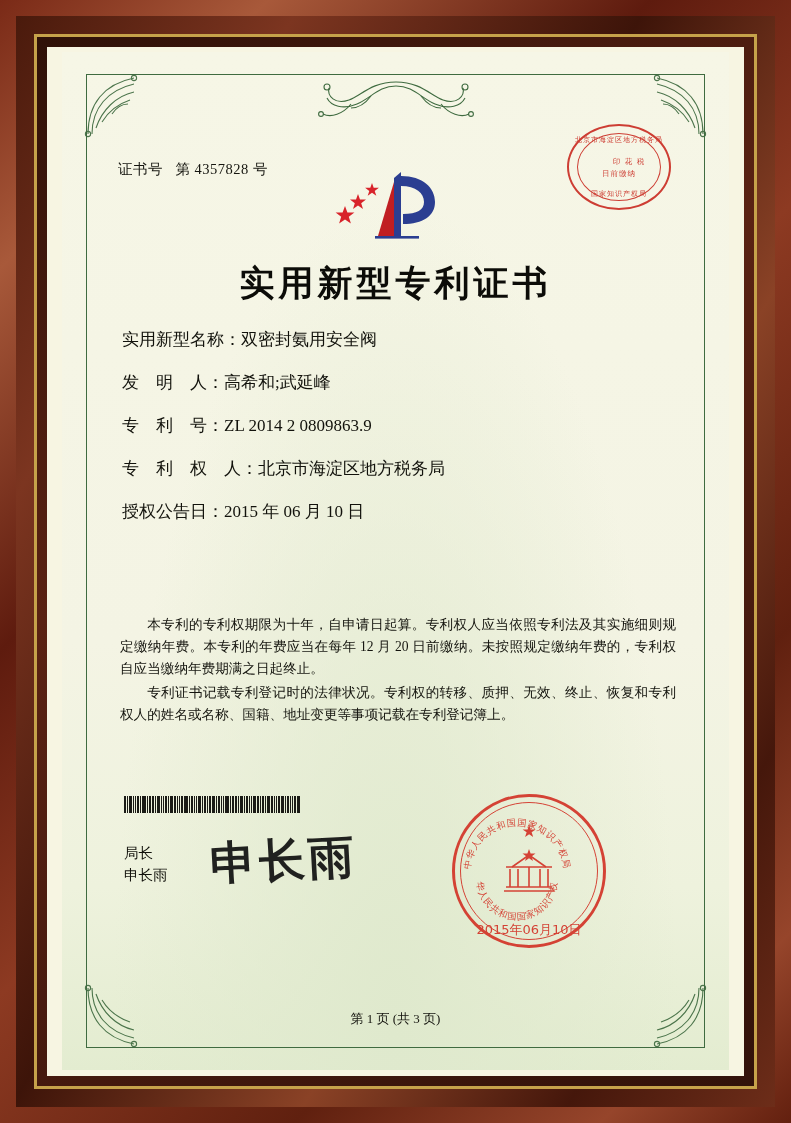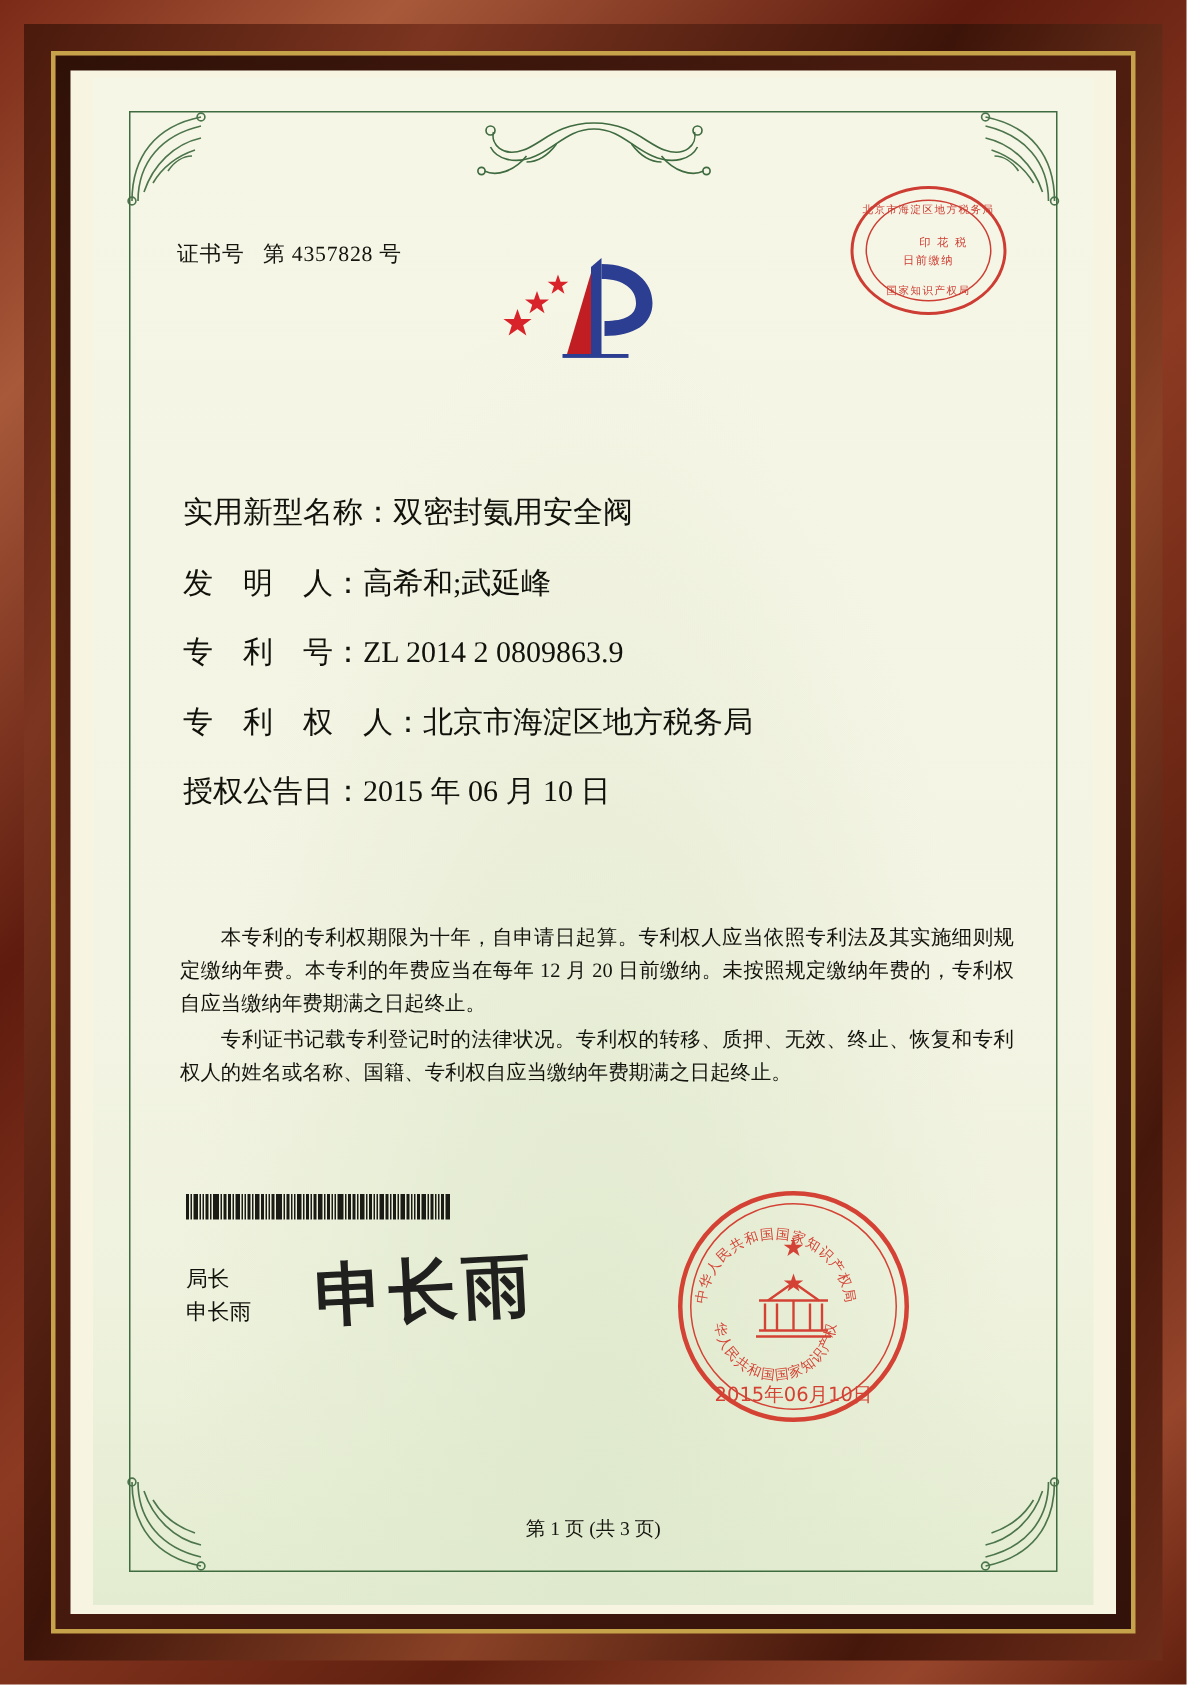--- a/index.html
+++ b/index.html
@@ -159,21 +159,21 @@
   }
 
   
   .fields {
     position: absolute;
     left: 60px;
     top: 278px;
     width: 560px;
   }
   .field-row {
-    font-size: 20px;
+    font-size: 17px;
     color: #12120c;
     margin-bottom: 22.5px;
     white-space: nowrap;
     line-height: 1.2;
   }
   .field-label {
     display: inline-block;
     color: #12120c;
   }
   .field-value {
@@ -399,20 +399,21 @@
           <polygon points="41,19 42.7,23.8 47.9,23.8 43.7,26.9 45.3,31.8 41,28.8 36.7,31.8 38.3,26.9 34.1,23.8 39.3,23.8"></polygon>
         </g>
 
         <path d="M47 72 L63 72 L63 18 Z" fill="#c01e22"></path>
         <path d="M63 72 L63 14 L70 8 L70 72 Z" fill="#2b3e91"></path>
 
         <path d="M70 12 C92 12 104 24 104 38 C104 52 92 60 72 60 L72 50 C86 50 93 46 93 38 C93 29 85 22 70 22 Z" fill="#2b3e91"></path>
         <rect x="44" y="72" width="44" height="2.6" fill="#2b3e91"></rect>
       </svg>
 
+      <div class="title">实用新型专利证书</div>
 
       <div class="fields">
         <div class="field-row">
           <span class="field-label">实用新型名称：</span><span class="field-value">双密封氨用安全阀</span>
         </div>
         <div class="field-row">
           <span class="field-label">发　明　人：</span><span class="field-value">高希和;武延峰</span>
         </div>
         <div class="field-row">
           <span class="field-label">专　利　号：</span><span class="field-value">ZL 2014 2 0809863.9</span>
@@ -420,21 +421,21 @@
         <div class="field-row">
           <span class="field-label">专　利　权　人：</span><span class="field-value">北京市海淀区地方税务局</span>
         </div>
         <div class="field-row">
           <span class="field-label">授权公告日：</span><span class="field-value">2015 年 06 月 10 日</span>
         </div>
       </div>
 
       <div class="body-text">
         <p>本专利的专利权期限为十年，自申请日起算。专利权人应当依照专利法及其实施细则规定缴纳年费。本专利的年费应当在每年 12 月 20 日前缴纳。未按照规定缴纳年费的，专利权自应当缴纳年费期满之日起终止。</p>
-        <p>专利证书记载专利登记时的法律状况。专利权的转移、质押、无效、终止、恢复和专利权人的姓名或名称、国籍、专利权自应当缴纳年费期满之日起终止。</p>
+        <p>专利证书记载专利登记时的法律状况。专利权的转移、质押、无效、终止、恢复和专利权人的姓名或名称、国籍、地址变更等事项记载在专利登记簿上。</p>
       </div>
 
       <div class="barcode">
         <i style="width:2px"></i>
           <i style="width:1px"></i>
           <i style="width:3px"></i>
           <i style="width:1px"></i>
         <i style="width:1px"></i>
           <i style="width:2px"></i>
           <i style="width:1px"></i>

